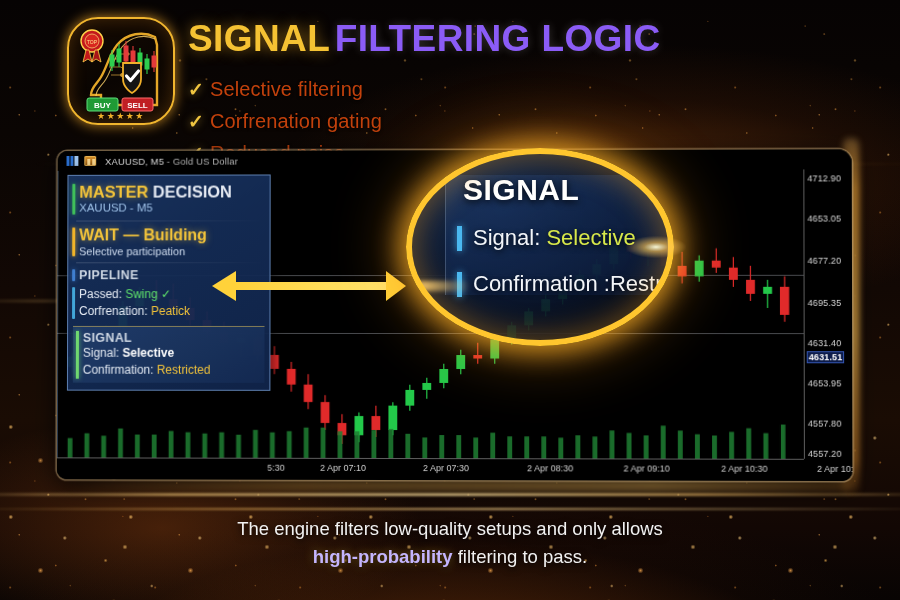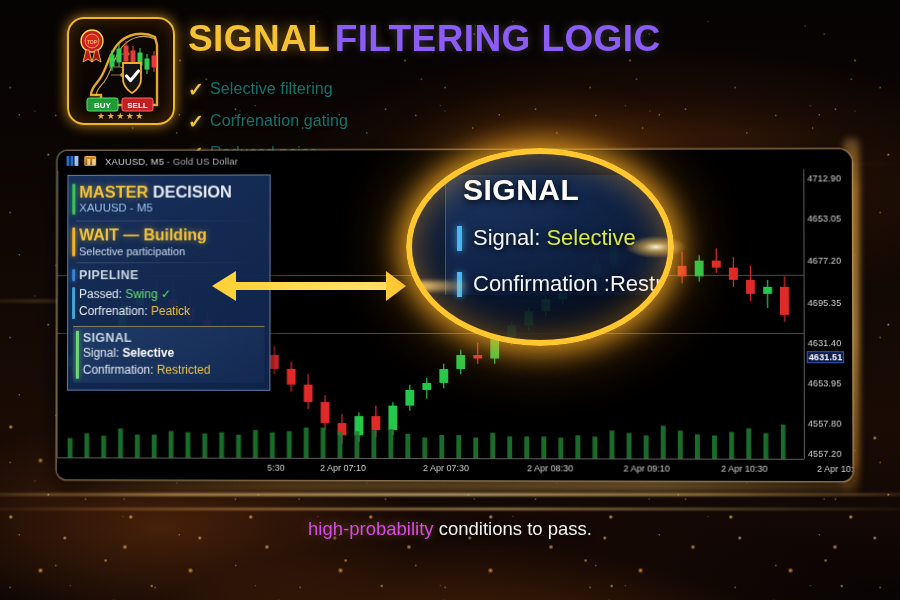--- a/index.html
+++ b/index.html
@@ -64,37 +64,37 @@
   .streak.s1 { top:493px;  height:3px;  background:linear-gradient(90deg,rgba(255,190,90,0) 0%,rgba(255,205,120,.75) 22%,rgba(255,225,160,.9) 50%,rgba(255,200,110,.7) 75%,rgba(255,190,90,0) 100%); filter:blur(1px); }
   .streak.s2 { top:508px;  height:2px;  background:linear-gradient(90deg,rgba(255,180,80,0) 0%,rgba(255,195,100,.55) 30%,rgba(255,215,140,.72) 55%,rgba(255,185,85,0) 100%); filter:blur(1.2px); }
   .streak.s3 { top:163px;  height:2px;  background:linear-gradient(90deg,rgba(255,170,70,0) 8%,rgba(255,210,130,.55) 45%,rgba(255,180,80,.2) 70%,rgba(255,170,70,0) 100%); filter:blur(1.4px); }
   .streak.s4 { top:300px;  height:2px;  background:linear-gradient(90deg,rgba(255,170,70,0) 0%,rgba(255,200,110,.35) 10%,rgba(255,170,70,0) 30%); filter:blur(1.5px); }
 
   
   #header { position:absolute; left:0; top:0; width:900px; height:175px; }
 
   .logo-badge {
     position:absolute; left:67px; top:17px; width:108px; height:108px;
-    border-radius:17px;
+    border-radius:31px;
     background:linear-gradient(160deg,#140a02 0%,#0a0502 55%,#160c03 100%);
     border:2.2px solid #f0b52e;
     box-shadow:0 0 13px rgba(255,176,42,.75), inset 0 0 18px rgba(255,150,30,.22);
     overflow:hidden;
   }
   .logo-svg { position:absolute; left:0; top:0; }
 
   .title-row { position:absolute; left:188px; top:18px; white-space:nowrap; }
   .title-row span { font-size:37px; font-weight:bold; letter-spacing:.4px; }
   .t-gold { color:#f5c233; text-shadow:0 0 14px rgba(245,180,40,.55); }
   .t-white { color:#8b5cf6; text-shadow:0 0 10px rgba(255,255,255,.2); }
 
   .bullets { position:absolute; left:188px; top:74px; }
   .bullet { display:flex; align-items:center; height:30px; margin-bottom:2px; }
   .bullet .chk { color:#f0c540; font-size:19px; font-weight:bold; width:22px; text-shadow:0 0 8px rgba(240,197,64,.6); }
-  .bullet .btxt { color:#0f766e; font-size:16px; letter-spacing:.1px; text-shadow:0 1px 3px rgba(0,0,0,.85); }
+  .bullet .btxt { color:#c2410c; font-size:20px; letter-spacing:.1px; text-shadow:0 1px 3px rgba(0,0,0,.85); }
 
   
   #screen-wrap { position:absolute; left:55px; top:150px; width:795px; height:330px; }
   .screen-glow-r {
     position:absolute; right:-9px; top:-12px; width:16px; height:358px;
     background:linear-gradient(180deg,rgba(255,200,110,.25),rgba(255,175,60,.95) 14%,rgba(255,190,80,.98) 55%,rgba(255,160,50,.7) 90%,rgba(255,160,50,0));
     filter:blur(3px); border-radius:6px;
   }
   .screen-glow-b {
     position:absolute; left:10px; right:0px; bottom:-10px; height:12px;
@@ -189,21 +189,21 @@
   .lens-row .lt { font-size:22px; color:#f2f5f9; text-shadow:0 2px 6px rgba(0,0,0,.9); }
   .lens-row .lt .hl { color:#d8e84a; }
   .mag-spark { position:absolute; right:-12px; top:88px; width:60px; height:22px;
     background:radial-gradient(ellipse at 50% 50%, rgba(255,255,220,.95) 0%, rgba(255,200,90,.6) 28%, rgba(255,170,50,0) 72%); }
   .mag-flare { position:absolute; left:-36px; top:128px; width:96px; height:10px;
     background:linear-gradient(90deg,rgba(255,180,60,0),rgba(255,215,130,.85),rgba(255,180,60,0)); filter:blur(2px); }
 
   
   .caption { position:absolute; left:0; top:515px; width:900px; text-align:center; }
   .caption .l { display:block; color:#f1f1f1; font-size:18.5px; line-height:1.52; text-shadow:0 2px 7px rgba(0,0,0,.95); }
-  .caption .gold { color:#d946ef; font-weight:normal; text-shadow:0 0 10px rgba(243,197,60,.45),0 2px 6px rgba(0,0,0,.9); }
+  .caption .gold { color:#c4b5fd; font-weight:bold; text-shadow:0 0 10px rgba(243,197,60,.45),0 2px 6px rgba(0,0,0,.9); }
 </style>
 </head>
 <body>
 
 <div id="stage">
 
   <div class="bg-base"></div>
   <div class="bokeh"></div>
   <div class="bokeh2"></div>
   <div class="streak s3"></div>
@@ -529,16 +529,17 @@
         <span class="tick"></span>
         <span class="lt">Confirmation :Restricte</span>
       </div>
       <div class="mag-flare"></div>
     </div>
     <div class="mag-ring"></div>
     <div class="mag-spark"></div>
   </div>
 
   <div class="caption">
-    <span class="l"><span class="gold">high-probability</span><span> conditions to pass.</span></span>
+    <span class="l">The engine filters low-quality setups and only allows</span>
+    <span class="l"><span class="gold">high-probability</span><span> filtering to pass.</span></span>
   </div>
 
 </div>
 
 </body></html>

